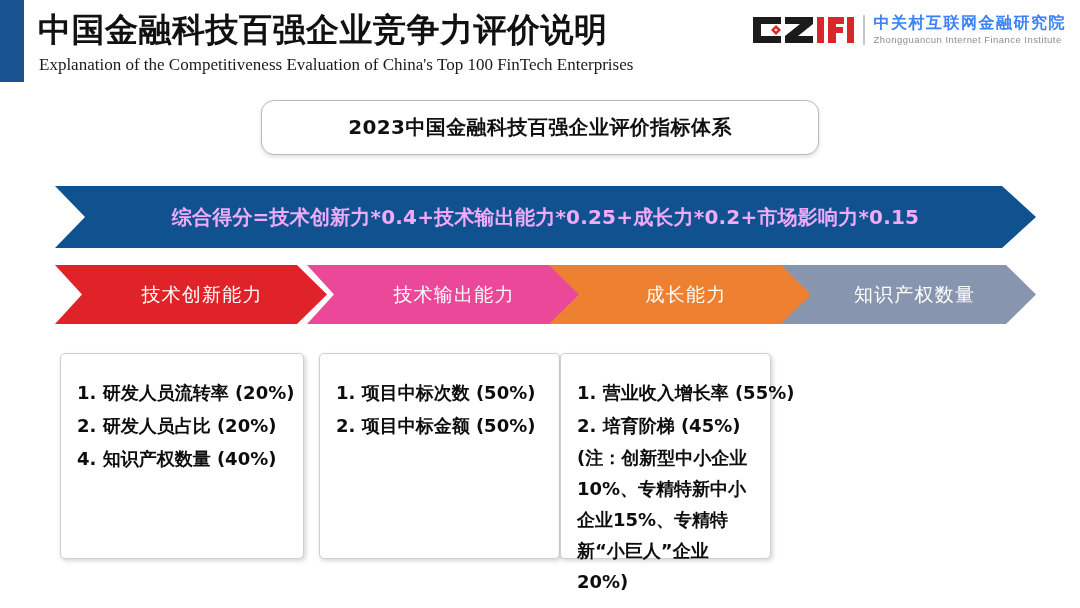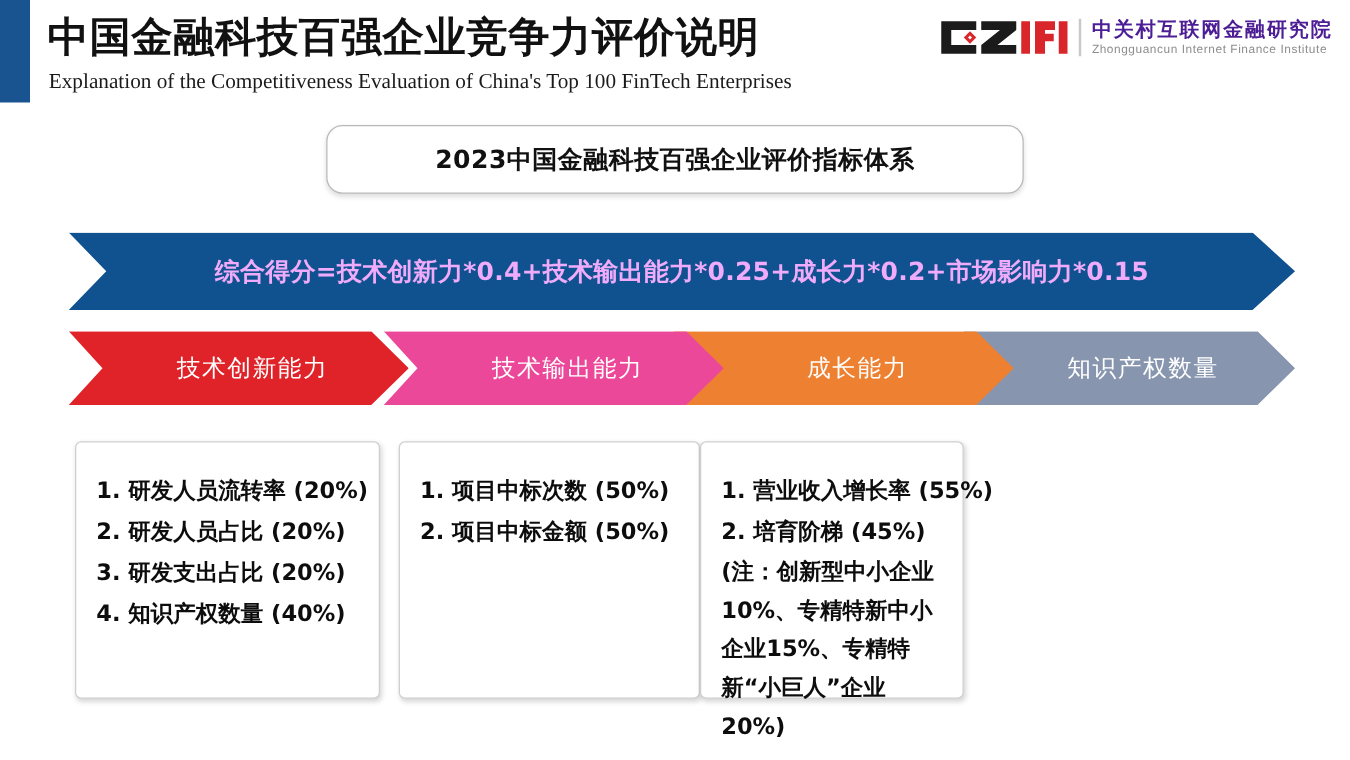--- a/index.html
+++ b/index.html
@@ -74,24 +74,24 @@
     height: 30px;
     background: #c9c9c9;
     margin: 0 9px 0 8px;
   }
   .logo-text {
     display: flex;
     flex-direction: column;
     justify-content: center;
   }
   .logo-cn {
-    font-family: Liberation Serif, serif;
+    font-family: Liberation Mono, monospace;
     font-size: 16px;
     font-weight: bold;
-    color: #4c1d95;
+    color: #3b82f6;
     letter-spacing: 1.5px;
     line-height: 19px;
     white-space: nowrap;
   }
   .logo-en {
     font-family: "Liberation Sans", sans-serif;
     font-size: 9.5px;
     color: #8d8d8d;
     letter-spacing: 0.45px;
     line-height: 12px;
@@ -260,21 +260,20 @@
       </div>
       <div class="pillar" style="left: 716px; width: 265px; background: rgb(135, 149, 174); z-index: 7;">
         <div class="pillar-label">知识产权数量</div>
       </div>
     </div>
 
   <div class="cards">
       <div class="card" style="left: 60px; width: 244px;">
         <div class="card-line">1. 研发人员流转率 (20%)</div>
         <div class="card-line">2. 研发人员占比 (20%)</div>
-        <div class="card-line">3. 研发支出占比 (20%)</div>
         <div class="card-line">4. 知识产权数量 (40%)</div>
       </div>
       <div class="card" style="left: 319px; width: 241px;">
         <div class="card-line">1. 项目中标次数 (50%)</div>
         <div class="card-line">2. 项目中标金额 (50%)</div>
       </div>
       <div class="card" style="left: 560px; width: 211px;">
         <div class="card-line">1. 营业收入增长率 (55%)</div>
         <div class="card-line">2. 培育阶梯 (45%)</div>
         <div class="card-line wrap">(注：创新型中小企业10%、专精特新中小企业15%、专精特新“小巨人”企业20%)</div>

